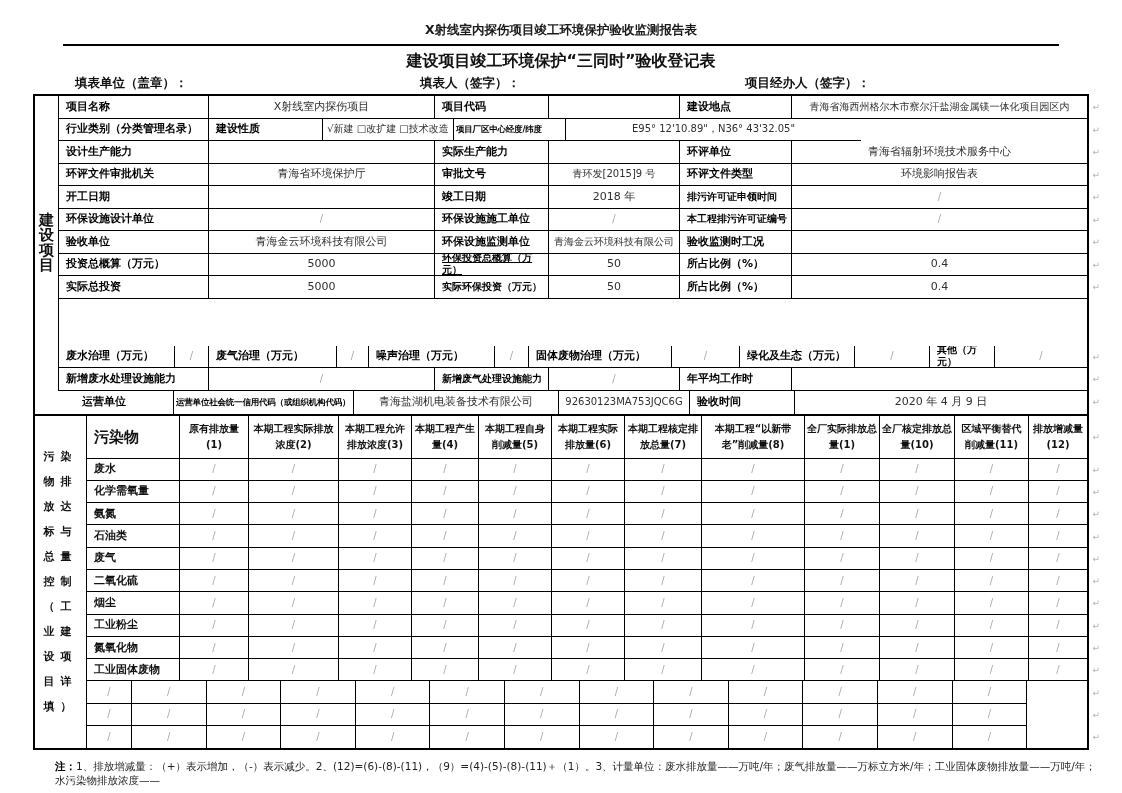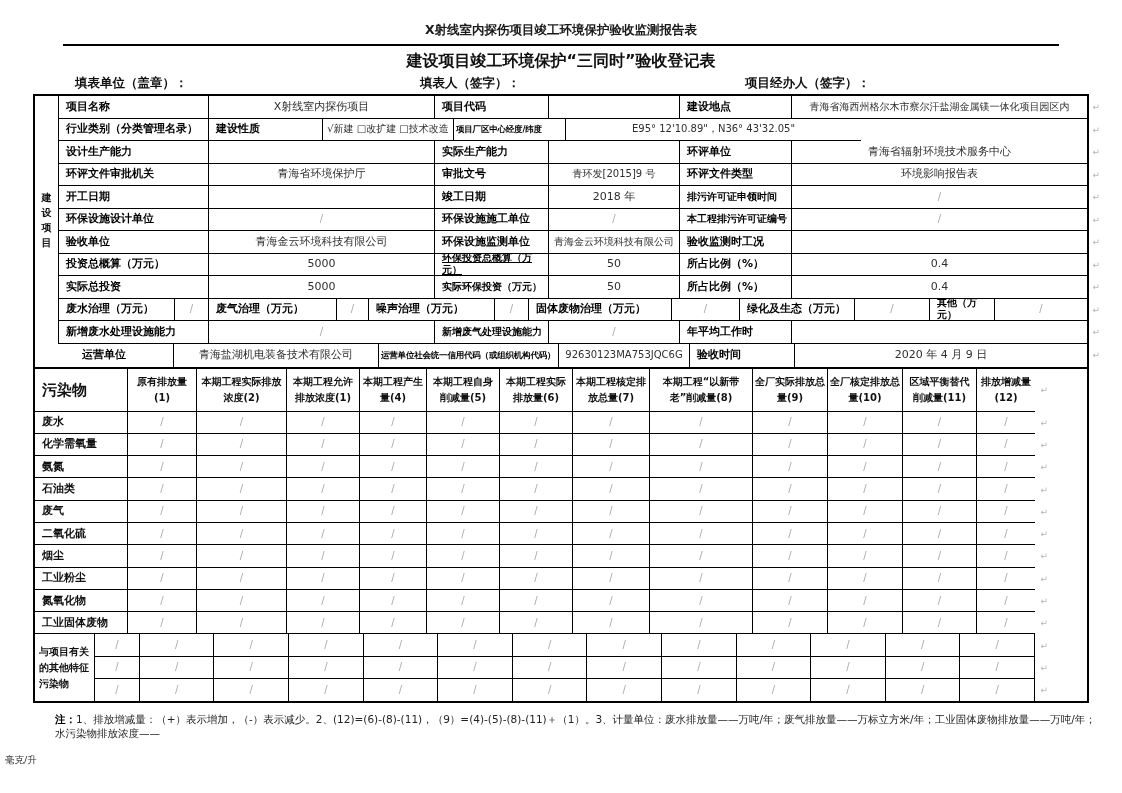--- a/index.html
+++ b/index.html
@@ -13,21 +13,21 @@
   .header-rule { height: 2px; background: #000; width: 996px; margin: 5px 0 0 63px; }
   .form-title { margin-top: 5px; text-align: center; font-size: 16px; font-weight: bold; }
   .sig-row { position: relative; height: 19px; margin-top: 3px; font-size: 12.5px; font-weight: bold; }
   .sig-row span { position: absolute; top: 0; }
   .sig-unit { left: 75px; } .sig-filler { left: 420px; } .sig-handler { left: 745px; }
 
   .tbl { margin-left: 33px; width: 1056px; border: 2px solid #000; background:#fff; }
   #lower-table { margin-top: -2px; }
   .ubody, .lbody { display: flex; }
   .strip { width: 24px; border-right: 1px solid #000; display:flex; align-items:center; justify-content:center;
-           font-weight:bold; font-size:10px; line-height:15px; text-align:center; word-break:break-all; padding:0 5px; }
+           font-weight:bold; font-size:15px; line-height:15px; text-align:center; word-break:break-all; padding:0 5px; }
   .strip2 { width: 52px; border-right: 1px solid #000; display:flex; align-items:center; justify-content:center;
             font-weight:bold; font-size:11px; line-height:25px; letter-spacing:6px; text-align:center;
             word-break:break-all; padding:0 6px; }
   .urows { width: 1028px; } .lrows { width: 1000px; }
   .trow { display: flex; position: relative; }
   .cell { border-right: 1px solid #000; border-bottom: 1px solid #000; display:flex; align-items:center;
           font-size: 11px; overflow: hidden; line-height: 12px; }
   .trow .cell:last-of-type { border-right: none; }
   .lbl { font-weight: bold; padding-left: 7px; color:#000; }
   .val { justify-content: center; text-align:center; color: #2e2e2e; padding: 0 2px; }
@@ -142,21 +142,21 @@
           </div>
           <div class="trow" style="height: 22.5px;">
             <div class="cell lbl" style="width: 150px;">实际总投资</div>
             <div class="cell val" style="width: 226px;">5000</div>
             <div class="cell lbl sm" style="width: 114px;">实际环保投资（万元）</div>
             <div class="cell val" style="width: 131px;">50</div>
             <div class="cell lbl" style="width: 112px;">所占比例（%）</div>
             <div class="cell val" style="width: 295px;">0.4</div>
             <span class="pmark">↵</span>
           </div>
-          <div class="trow" style="height: 22.5px;">
+          <div class="trow" style="height: 22.5px; margin-top: 47px;">
             <div class="cell lbl" style="width: 116px;">废水治理（万元）</div>
             <div class="cell val gray" style="width: 34px;">/</div>
             <div class="cell lbl" style="width: 128px;">废气治理（万元）</div>
             <div class="cell val gray" style="width: 32px;">/</div>
             <div class="cell lbl" style="width: 126px;">噪声治理（万元）</div>
             <div class="cell val gray" style="width: 34px;">/</div>
             <div class="cell lbl" style="width: 143px;">固体废物治理（万元）</div>
             <div class="cell val gray" style="width: 68px;">/</div>
             <div class="cell lbl" style="width: 115px;">绿化及生态（万元）</div>
             <div class="cell val gray" style="width: 75px;">/</div>
@@ -170,42 +170,43 @@
             <div class="cell lbl sm" style="width: 114px;">新增废气处理设施能力</div>
             <div class="cell val gray" style="width: 131px;">/</div>
             <div class="cell lbl" style="width: 112px;">年平均工作时</div>
             <div class="cell val" style="width: 295px;"></div>
             <span class="pmark">↵</span>
           </div>
         </div>
       </div>
       <div class="trow oprow" style="height: 23px;">
         <div class="cell lbl ctr" style="width: 139px;">运营单位</div>
+        <div class="cell lbl xs" style="width: 180px;">运营单位社会统一信用代码（或组织机构代码）</div>
         <div class="cell val" style="width: 205px;">青海盐湖机电装备技术有限公司</div>
-        <div class="cell lbl xs" style="width: 180px;">运营单位社会统一信用代码（或组织机构代码）</div>
         <div class="cell val sm" style="width: 131px;">92630123MA753JQC6G</div>
         <div class="cell lbl" style="width: 105px;">验收时间</div>
         <div class="cell val" style="width: 292px;">2020 年 4 月 9 日</div>
         <span class="pmark">↵</span>
       </div>
     </div>
   <div class="tbl" id="lower-table">
       <div class="lbody">
+        <div class="strip2">污染物排放达标与总量控制（工业建设项目详填）</div>
         <div class="lrows">
           <div class="trow" style="height: 43px;">
             <div class="cell hcell namehead" style="width: 93px;">污染物</div>
             <div class="cell hcell" style="width: 69px;">原有排放量(1)</div>
             <div class="cell hcell" style="width: 90px;">本期工程实际排放浓度(2)</div>
-            <div class="cell hcell" style="width: 73px;">本期工程允许排放浓度(1)</div>
+            <div class="cell hcell" style="width: 73px;">本期工程允许排放浓度(3)</div>
             <div class="cell hcell" style="width: 67px;">本期工程产生量(4)</div>
             <div class="cell hcell" style="width: 73px;">本期工程自身削减量(5)</div>
             <div class="cell hcell" style="width: 73px;">本期工程实际排放量(6)</div>
             <div class="cell hcell" style="width: 77px;">本期工程核定排放总量(7)</div>
             <div class="cell hcell" style="width: 103px;">本期工程“以新带老”削减量(8)</div>
-            <div class="cell hcell" style="width: 75px;">全厂实际排放总量(9)</div>
+            <div class="cell hcell" style="width: 75px;">全厂实际排放总量(1)</div>
             <div class="cell hcell" style="width: 75px;">全厂核定排放总量(10)</div>
             <div class="cell hcell" style="width: 74px;">区域平衡替代削减量(11)</div>
             <div class="cell hcell" style="width: 58px;">排放增减量(12)</div>
             <span class="pmark">↵</span>
           </div>
           <div class="trow" style="height: 22.3px;">
             <div class="cell pname" style="width: 93px;">废水</div>
             <div class="cell val gray" style="width: 69px;">/</div>
             <div class="cell val gray" style="width: 90px;">/</div>
             <div class="cell val gray" style="width: 73px;">/</div>
@@ -358,21 +359,20 @@
             <div class="cell val gray" style="width: 73px;">/</div>
             <div class="cell val gray" style="width: 77px;">/</div>
             <div class="cell val gray" style="width: 103px;">/</div>
             <div class="cell val gray" style="width: 75px;">/</div>
             <div class="cell val gray" style="width: 75px;">/</div>
             <div class="cell val gray" style="width: 74px;">/</div>
             <div class="cell val gray" style="width: 58px;">/</div>
             <span class="pmark">↵</span>
           </div>
           <div class="grow" style="height: 66.9px;">
-            <div class="gname" style="width: 60px;">与项目有关的其他特征污染物</div>
             <div class="gcol">
               <div class="gsub" style="height: 22.3px;">
                 <div class="cell val gray" style="width: 45px;">/</div>
                 <div class="cell val gray" style="width: 74.6px;">/</div>
                 <div class="cell val gray" style="width: 74.6px;">/</div>
                 <div class="cell val gray" style="width: 74.6px;">/</div>
                 <div class="cell val gray" style="width: 74.6px;">/</div>
                 <div class="cell val gray" style="width: 74.6px;">/</div>
                 <div class="cell val gray" style="width: 74.6px;">/</div>
                 <div class="cell val gray" style="width: 74.6px;">/</div>

